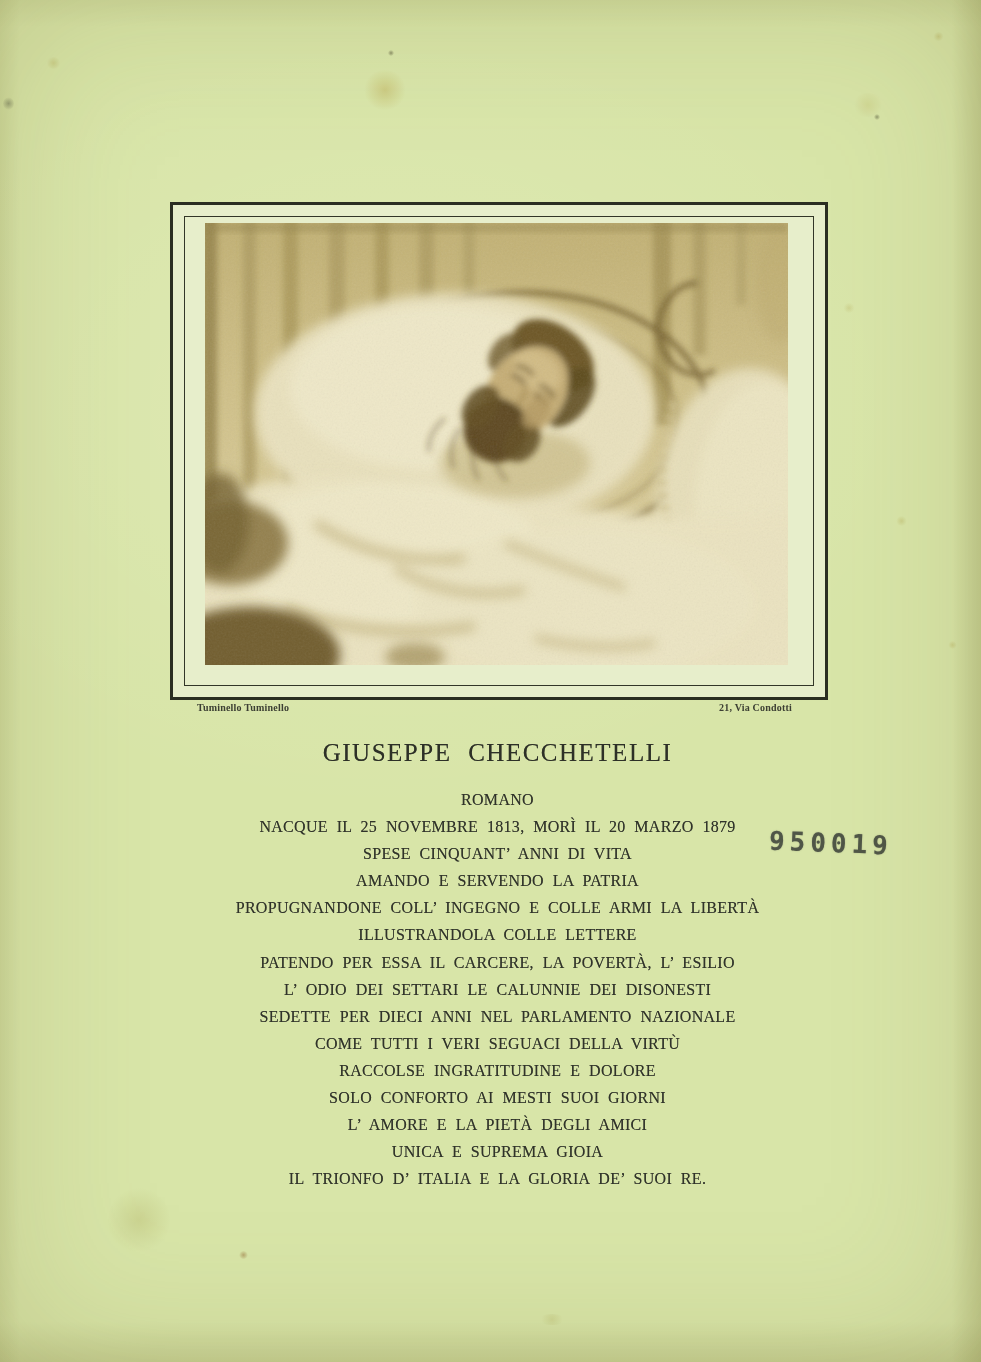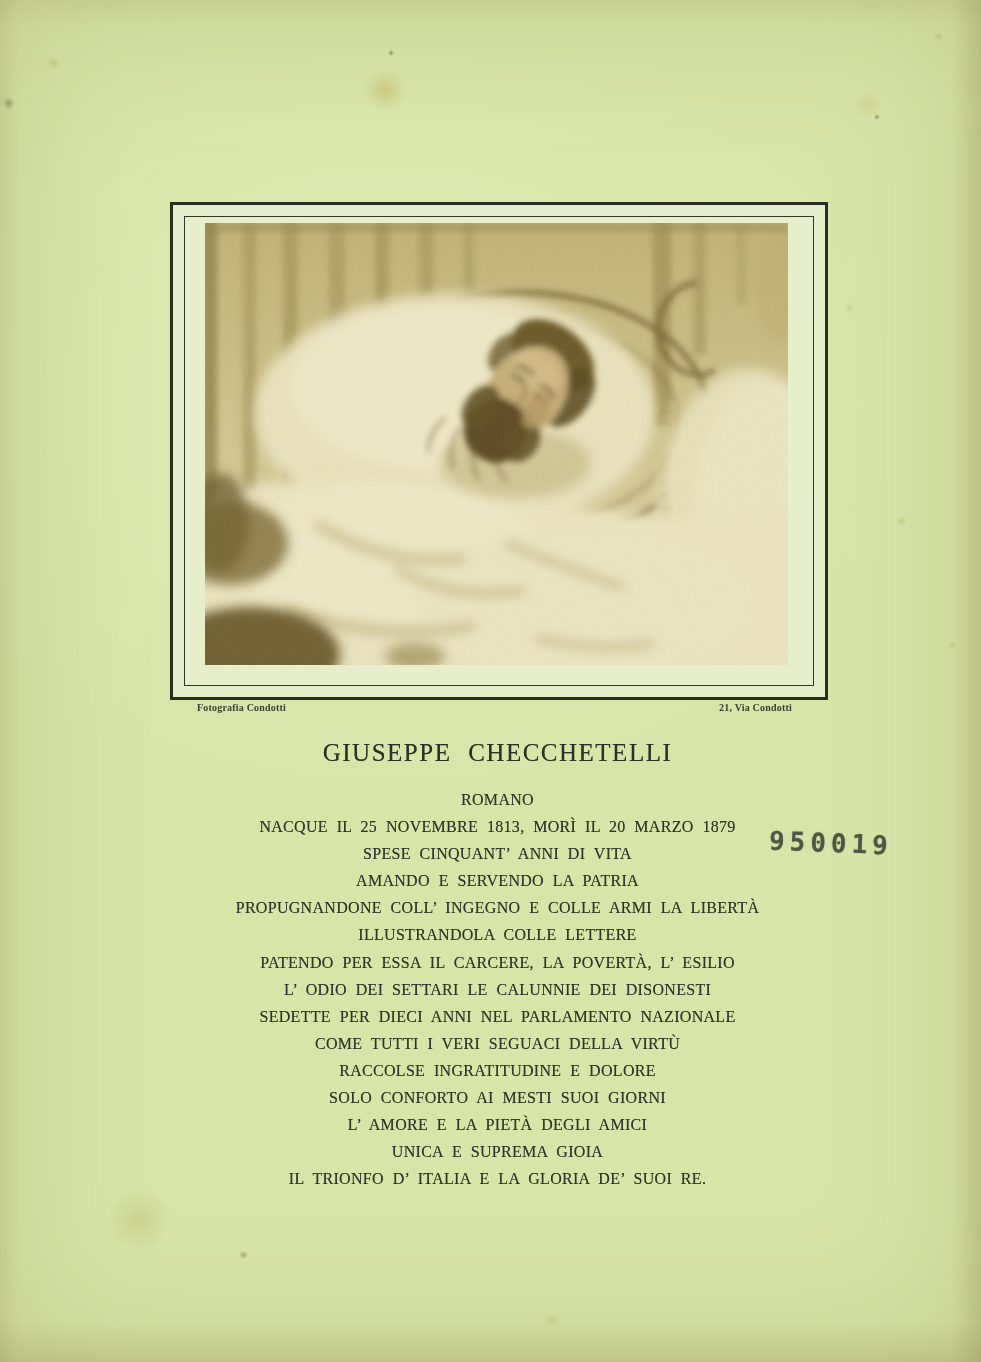--- a/index.html
+++ b/index.html
@@ -170,21 +170,21 @@
           <path d="M 288,222 q 2,24 14,36"></path>
           <path d="M 240,195 q -18,16 -16,34"></path>
         </g>
 
         <rect x="0" y="0" width="583" height="9" fill="#93834c" opacity="0.45" filter="url(#b3)"></rect>
         <rect width="583" height="442" filter="url(#grain)" opacity="0.10"></rect>
       </svg>
     </div>
   </div>
 
-  <div class="credit left">Fotografia Condotti</div>
+  <div class="credit left">Tuminello Tuminello</div>
   <div class="credit right">21, Via Condotti</div>
 
   <h1 class="title">GIUSEPPE CHECCHETELLI</h1>
   <div class="mem">
       <div class="mem-line">ROMANO</div>
       <div class="mem-line">NACQUE IL 25 NOVEMBRE 1813, MORÌ IL 20 MARZO 1879</div>
       <div class="mem-line">SPESE CINQUANT’ ANNI DI VITA</div>
       <div class="mem-line">AMANDO E SERVENDO LA PATRIA</div>
       <div class="mem-line">PROPUGNANDONE COLL’ INGEGNO E COLLE ARMI LA LIBERTÀ</div>
       <div class="mem-line">ILLUSTRANDOLA COLLE LETTERE</div>

